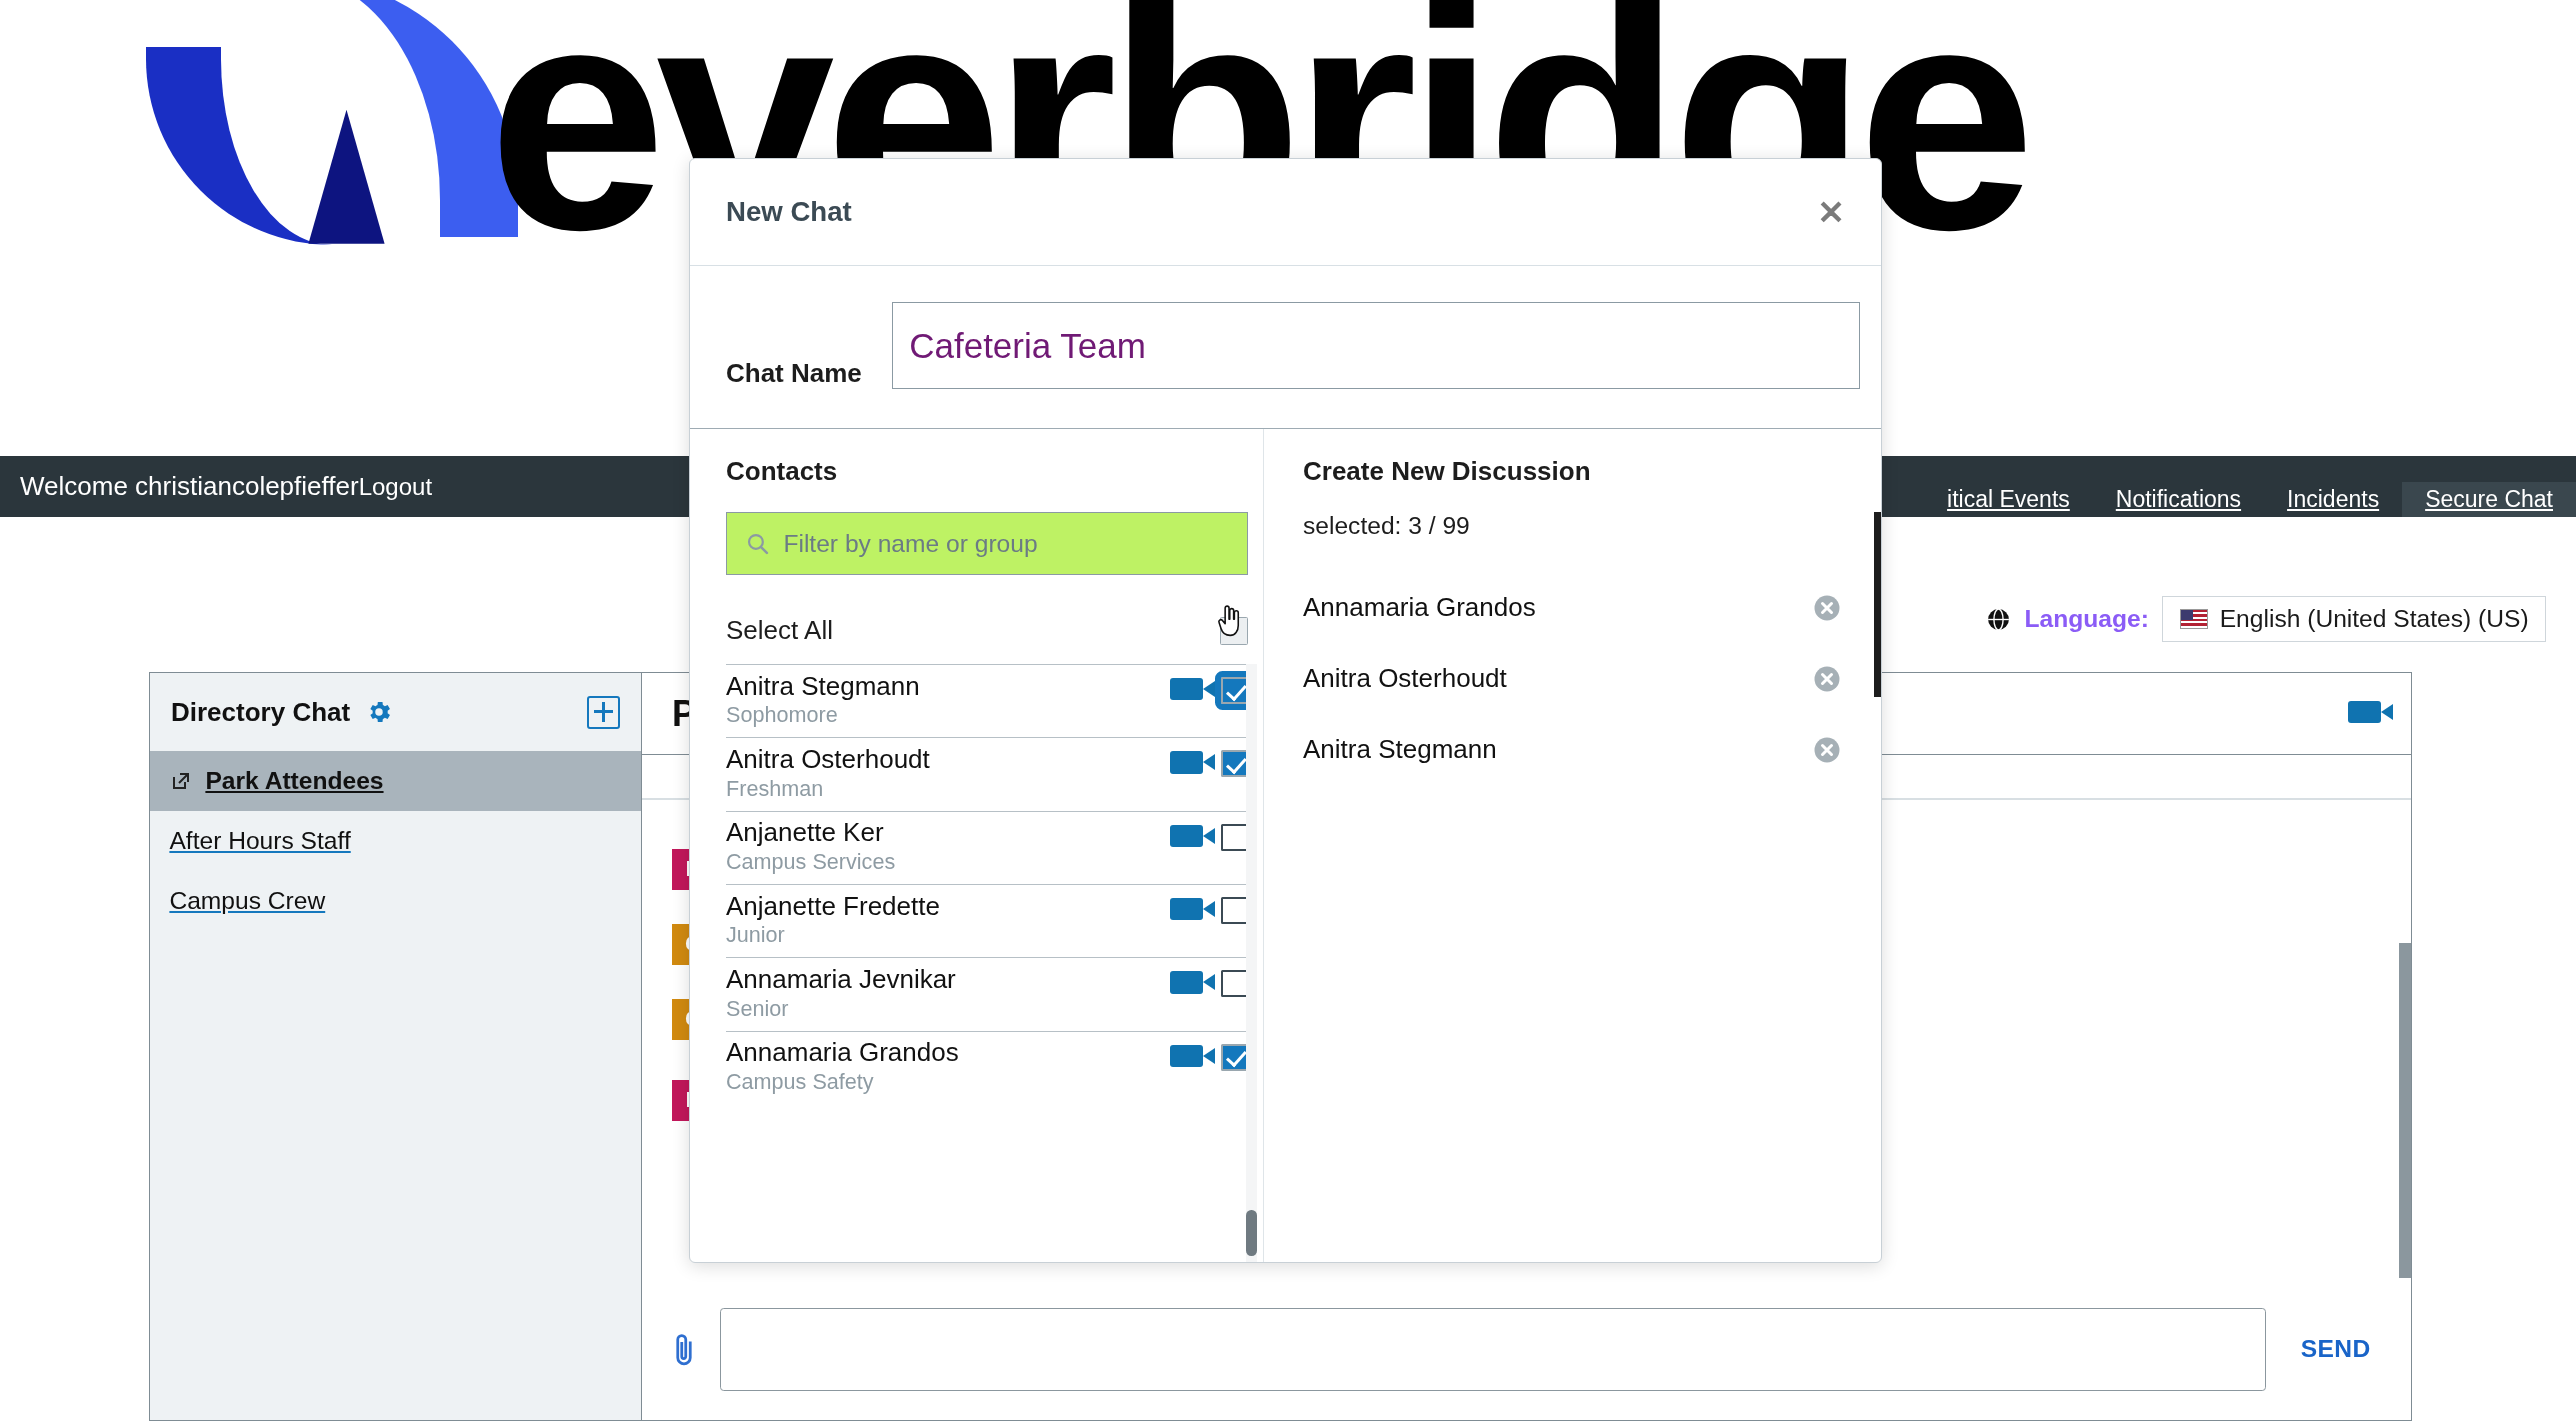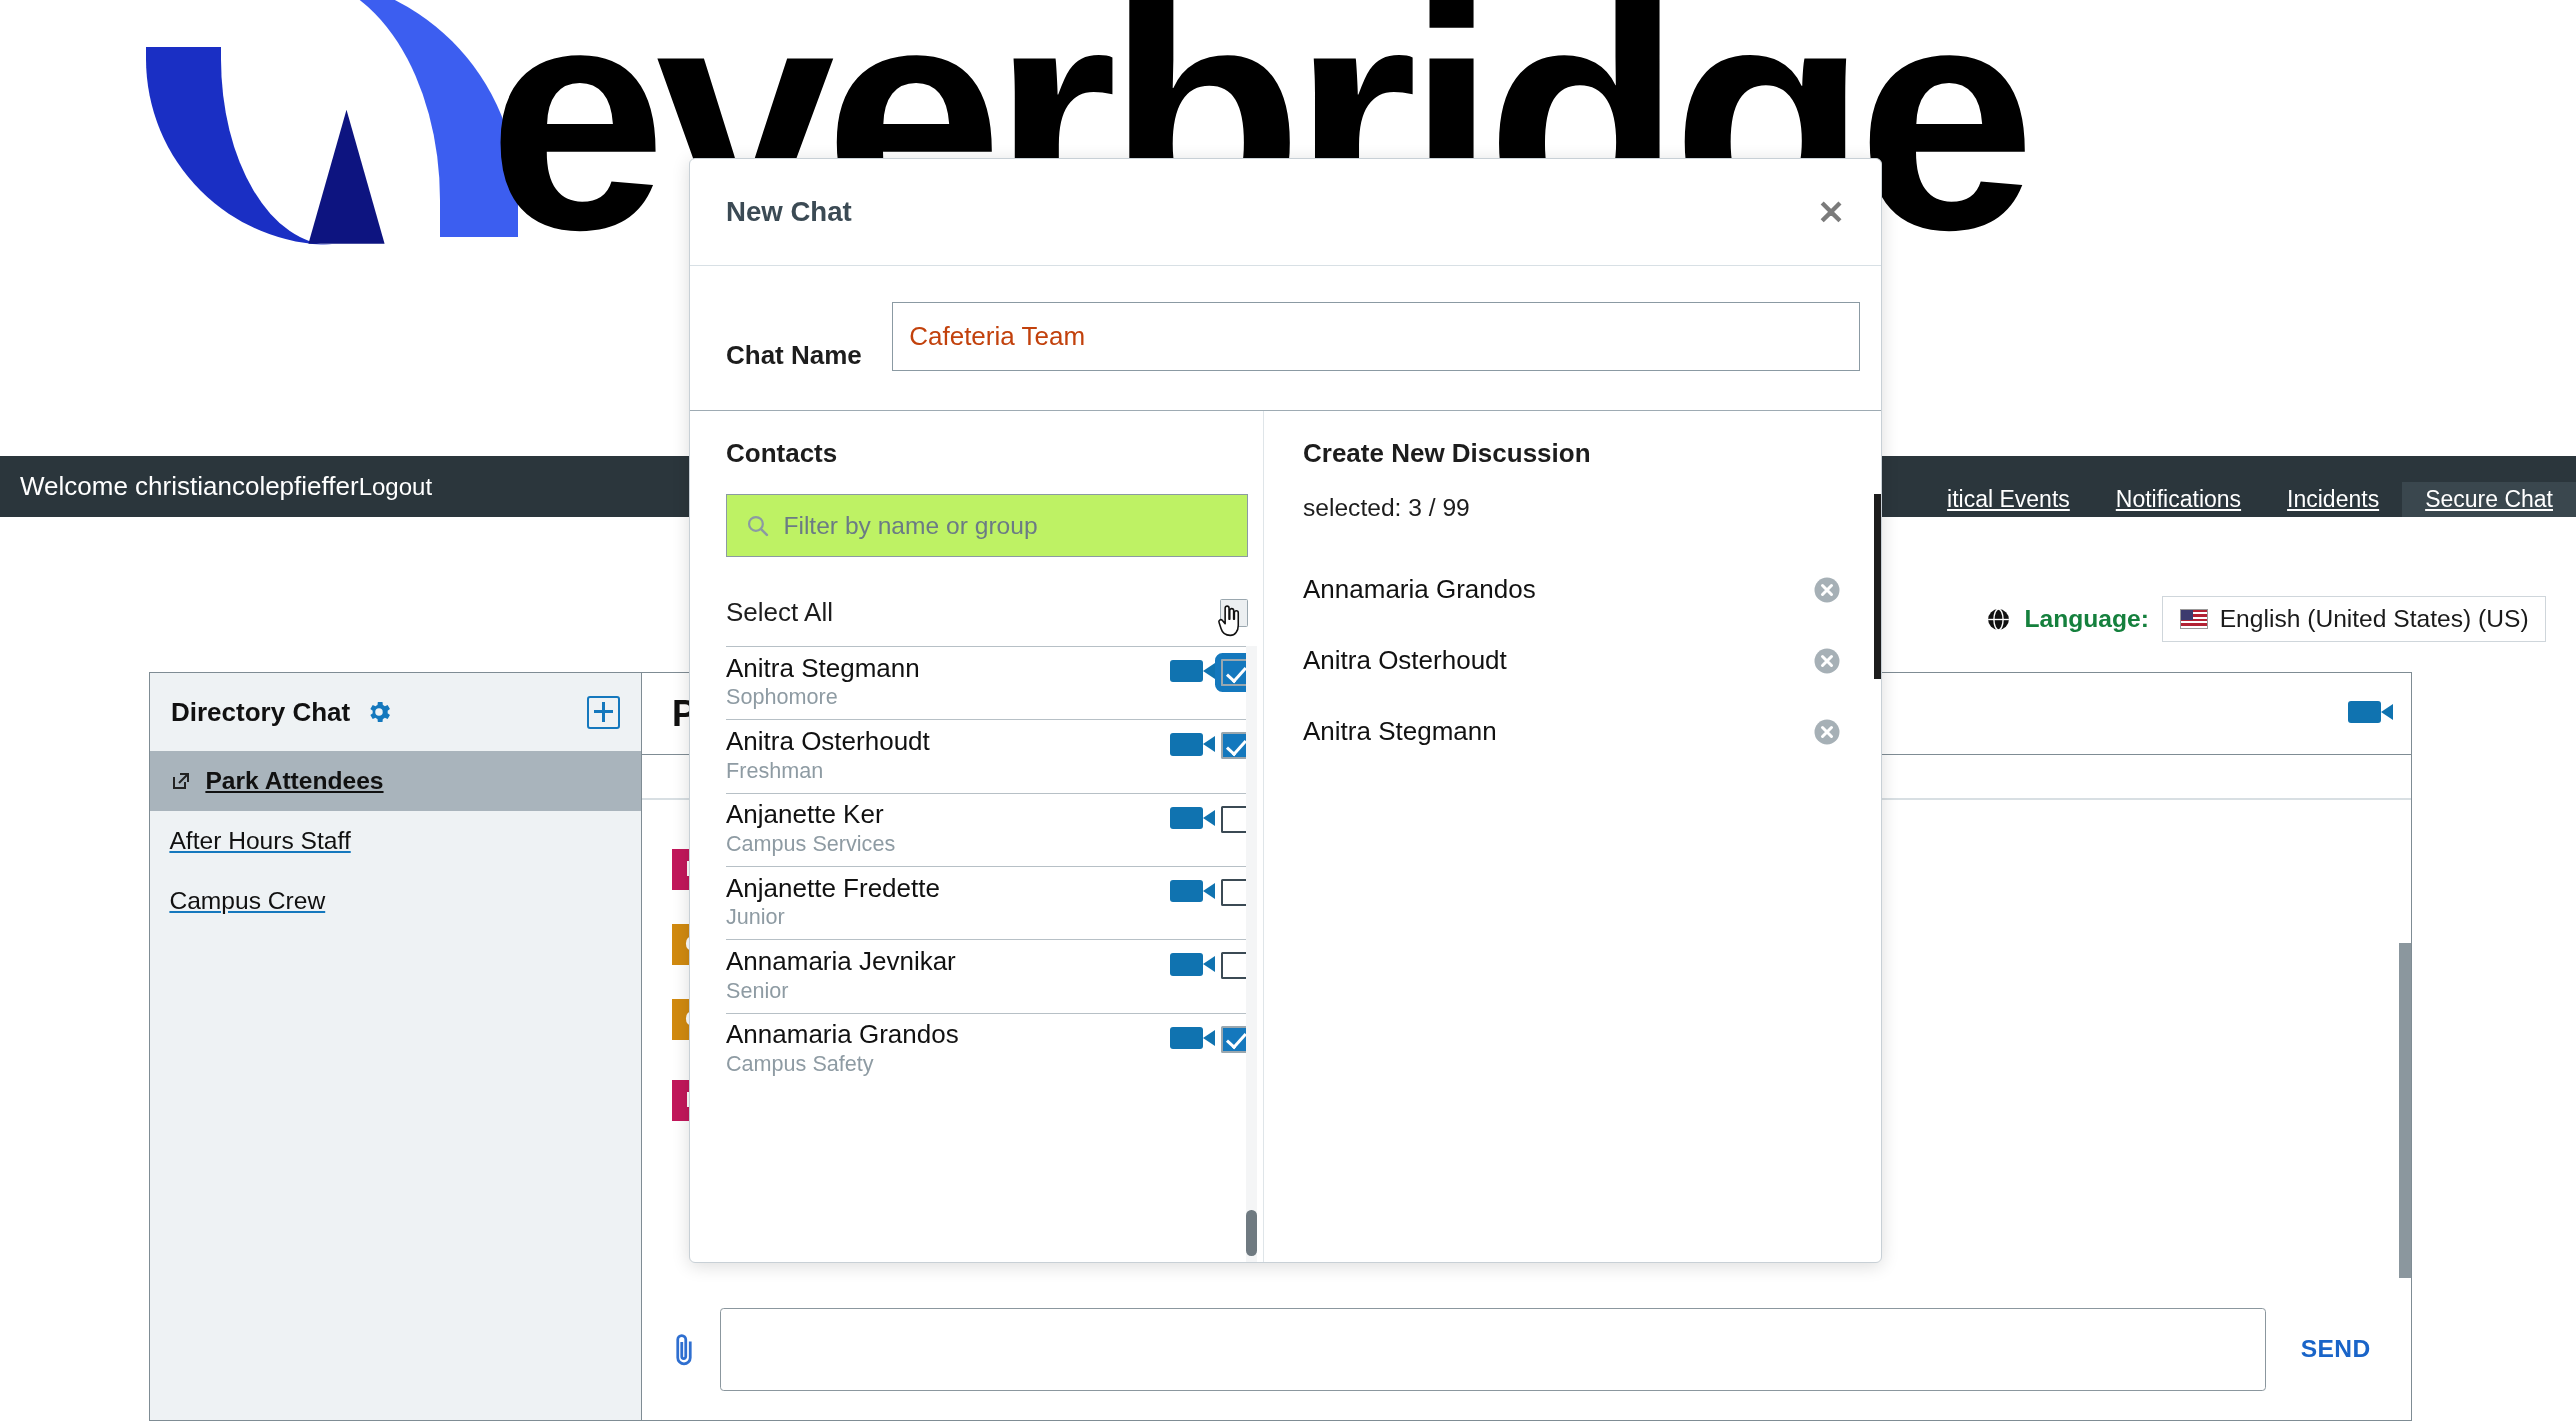--- a/index.html
+++ b/index.html
@@ -80,21 +80,21 @@
     white-space: nowrap; cursor: pointer; margin-top: 26px;
   }
   .nav-link.active { background: #3a474e; }
 
   
   .lang-row {
     position: absolute; right: 30px; top: 596px;
     display: flex; align-items: center; gap: 13.4px;
   }
   .globe-icon { width: 25px; height: 25px; display: block; }
-  .lang-label { font-size: 24.6px; font-weight: 700; color: #15803d; }
+  .lang-label { font-size: 24.6px; font-weight: 700; color: #8b5cf6; }
   .lang-select {
     border: 1.5px solid #cfd6db; background: #fff;
     height: 46px; display: flex; align-items: center;
     padding: 0 16.4px; gap: 12px; cursor: pointer;
   }
   .flag {
     width: 28px; height: 19.4px; position: relative;
     background: repeating-linear-gradient(to bottom,
       #b22234 0, #b22234 2.2px, #ffffff 2.2px, #ffffff 4.5px);
     border: 0.7px solid #999;
@@ -218,23 +218,23 @@
   .modal-close {
     margin-left: auto; font-size: 33px; color: #7b7b7b;
     font-weight: 700; cursor: pointer; line-height: 1;
   }
   .modal-namerow {
     display: flex; align-items: flex-end; padding: 36px 21px 39px 36px;
     gap: 30px; border-bottom: 1.5px solid #9eabb3;
   }
   .name-label { font-size: 26px; font-weight: 700; color: #1d1d1d; white-space: nowrap; }
   .name-input {
-    flex: 1; height: 69px; border: 1.5px solid #8b9aa3; background: #fff;
+    flex: 1; height: 87px; border: 1.5px solid #8b9aa3; background: #fff;
     font-family: "Liberation Sans", sans-serif;
-    font-size: 26px; color: #c2410c; padding: 0 16.4px;
+    font-size: 35px; color: #701a75; padding: 0 16.4px;
   }
 
   .modal-cols { flex: 1; display: flex; min-height: 0; }
   .col-left {
     flex: 0 0 574px; padding: 27px 0 0 36px;
     border-right: 1.5px solid #dfe5e9;
     display: flex; flex-direction: column; min-height: 0;
   }
   .col-head { font-size: 26px; font-weight: 700; color: #1d1d1d; margin-bottom: 25px; }
   .filter-box {

